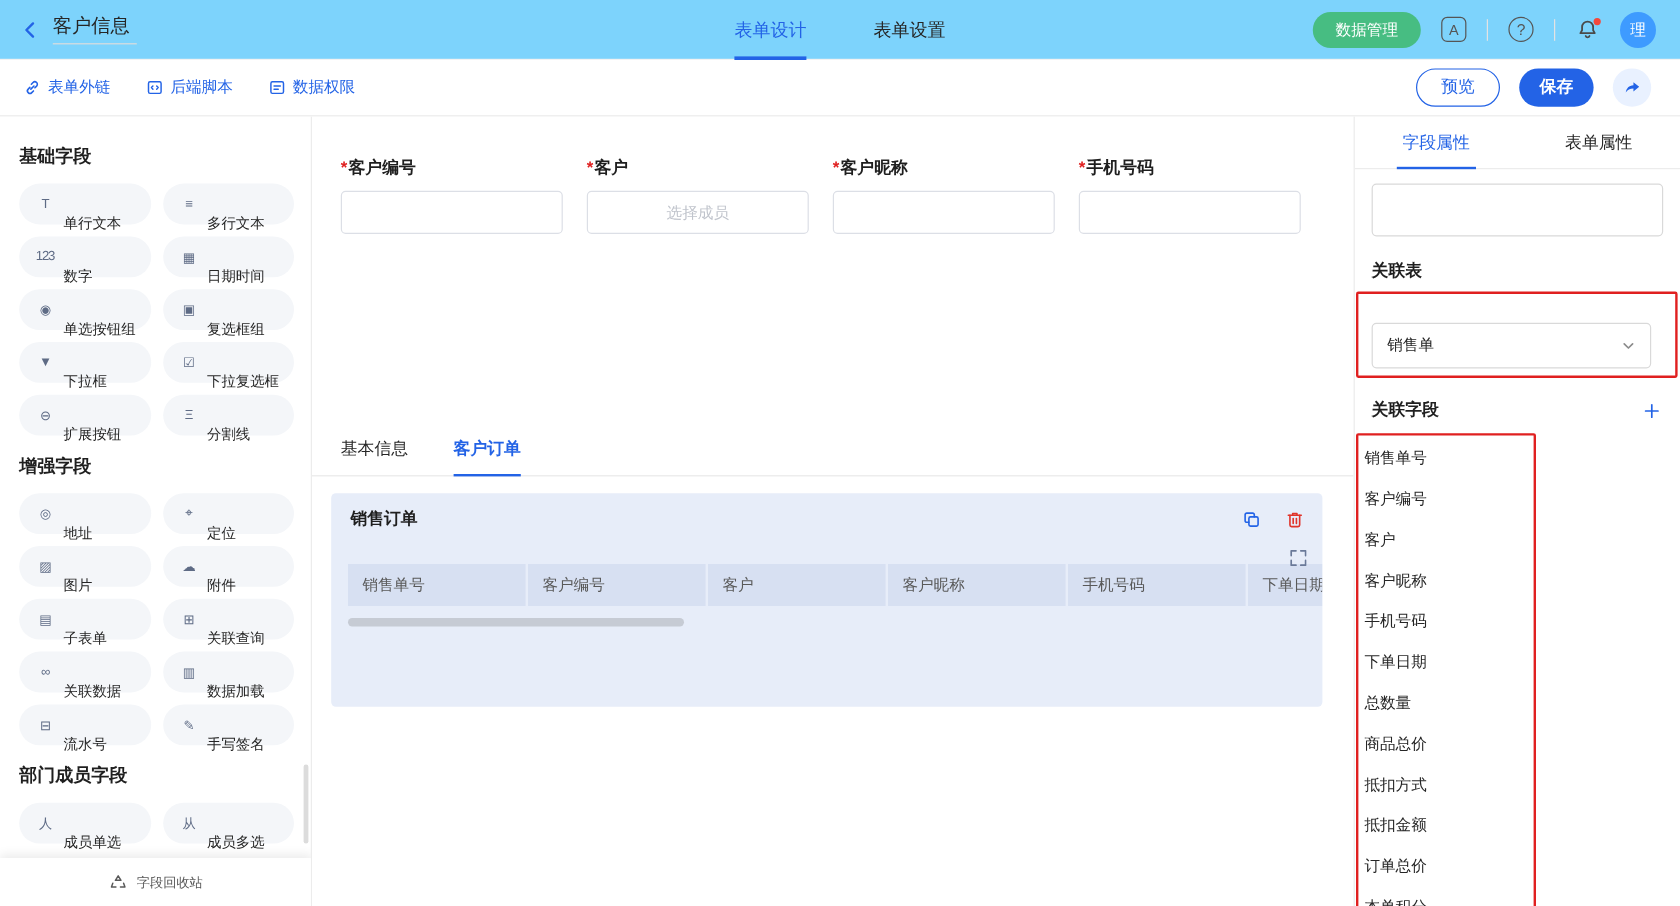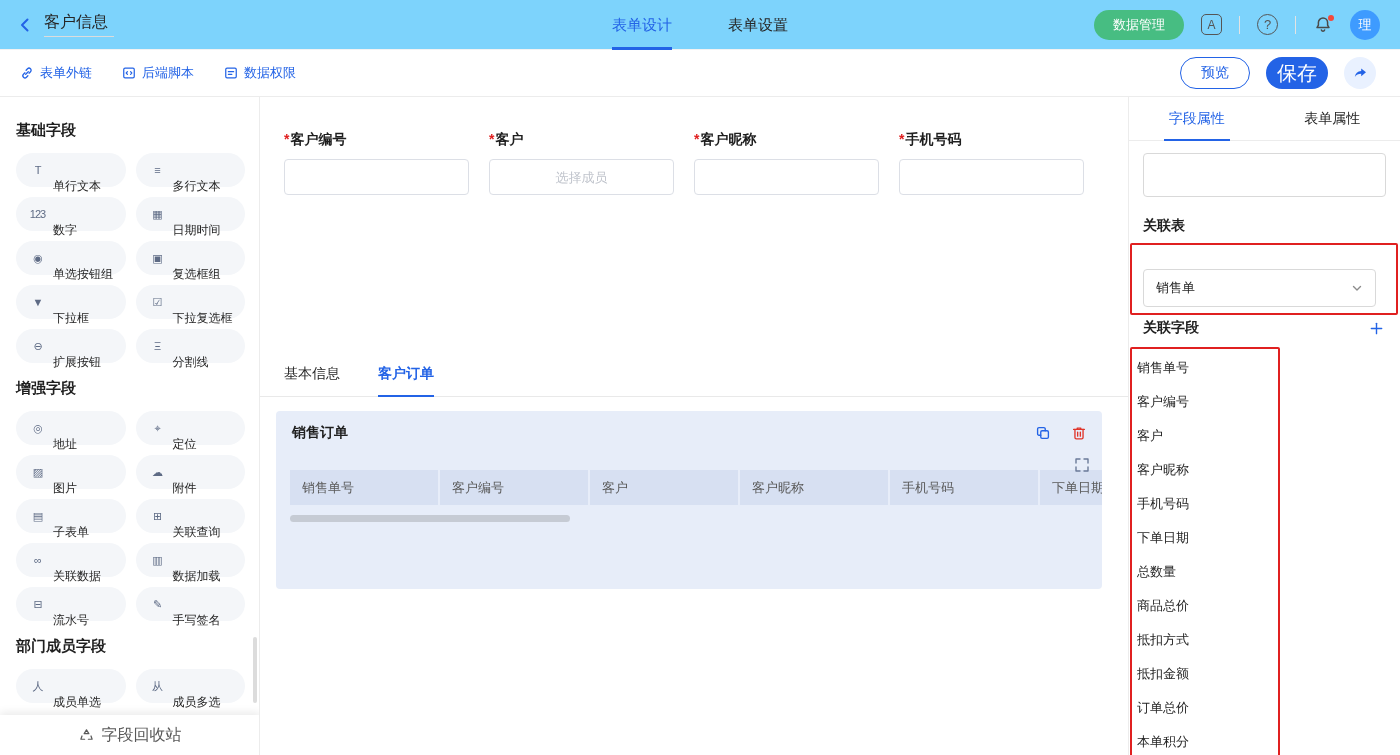--- a/index.html
+++ b/index.html
@@ -33,40 +33,40 @@
 
   
   .toolbar { flex: 0 0 47px; height: 47px; background: #fff; display: flex; align-items: center;
     padding: 0 24px 0 20px; border-bottom: 1px solid #ececec; z-index: 4; }
   .tl-left { display: flex; align-items: center; gap: 30px; }
   .tl-link { display: flex; align-items: center; gap: 6px; font-size: 13px; color: var(--primary-blue, #2363E6); cursor: pointer; }
   .tl-right { margin-left: auto; display: flex; align-items: center; gap: 16px; }
   .btn-outline { height: 32px; width: 70px; border-radius: 16px; border: 1px solid var(--primary-blue, #2363E6);
     background: #fff; color: var(--primary-blue, #2363E6); font-size: 14px; cursor: pointer; font-family: inherit; }
   .btn-primary { height: 32px; width: 62px; border-radius: 16px; border: none; background: var(--primary-blue, #2363E6);
-    color: #fff; font-size: 20px; cursor: pointer; font-family: inherit; }
+    color: #fff; font-size: 14px; cursor: pointer; font-family: inherit; font-weight: bold; }
   .share-circle { width: 32px; height: 32px; border-radius: 50%; background: #E9F1FF; color: var(--primary-blue, #2363E6);
     display: flex; align-items: center; justify-content: center; cursor: pointer; }
 
   
   .bodyrow { flex: 1; display: flex; min-height: 0; }
 
   
   .sidebar { flex: 0 0 260px; width: 260px; background: #fff; border-right: 1px solid #ececec;
     position: relative; padding: 16px 14px 44px 16px; overflow: hidden; }
   .sb-title { font-size: 15px; font-weight: bold; color: #1f1f1f; margin: 8px 0 13px; }
   .sb-grid { display: grid; grid-template-columns: 1fr 1fr; gap: 10px; margin-bottom: 16px; }
   .field-item { height: 34px; border-radius: 17px; background: #F4F6F9; display: flex; align-items: center;
     gap: 7px; padding: 0 8px 0 13px; cursor: grab; }
   .fi-icon { flex: 0 0 17px; width: 17px; text-align: center; font-size: 11px; color: #5E6B85; letter-spacing: -1px; }
   .fi-label { font-size: 12px; color: #262626; white-space: nowrap; margin-top: 32px; }
   .sb-scroll { position: absolute; right: 2px; bottom: 52px; width: 4px; height: 66px; border-radius: 2px; background: #dcdcdc; }
   .recycle { position: absolute; left: 0; bottom: 0; width: 260px; height: 40px; background: #fff;
     box-shadow: 0 -3px 8px rgba(0,0,0,0.08); display: flex; align-items: center; justify-content: center;
-    gap: 8px; font-size: 16px; color: #595959; cursor: pointer; }
+    gap: 8px; font-size: 11px; color: #595959; cursor: pointer; }
 
   
   .canvas { flex: 1; min-width: 0; background: #fff; display: flex; flex-direction: column; }
   .form-row { display: flex; gap: 20px; padding: 34px 24px 0; }
   .f-field { width: 185px; }
   .f-label { font-size: 14px; font-weight: bold; color: #1f1f1f; margin-bottom: 10px; }
   .req::before { content: "*"; color: #E02020; margin-right: 1px; font-weight: bold; }
   .f-field input { width: 100%; height: 36px; border: 1px solid #DCDFE6; border-radius: 4px; padding: 0 10px;
     font-size: 13px; outline: none; font-family: inherit; color: #262626; }
   .f-field input::placeholder { color: #C0C4CC; }
@@ -98,21 +98,21 @@
   .p-body { padding: 12px 14px 0; }
   .p-input { width: 100%; height: 44px; border: 1px solid #D9D9D9; border-radius: 4px; outline: none;
     padding: 0 10px; font-size: 13px; font-family: inherit; }
   .p-label { font-size: 14px; font-weight: bold; color: #1f1f1f; }
   .lbl-table { margin: 20px 0 8px; }
   .red-box-1 { border: 2px solid var(--red-annotation, #E02020); border-radius: 2px;
     margin: 0 -12px 0 -13px; padding: 24px 20px 6px 11px; }
   .p-select { height: 38px; border: 1px solid #D9D9D9; border-radius: 4px; display: flex; align-items: center;
     justify-content: space-between; padding: 0 12px; font-size: 13px; color: #262626; cursor: pointer; background: #fff; }
   .p-select .chev { color: #8c8c8c; display: flex; }
-  .p-row { display: flex; align-items: center; margin-top: 4px; }
+  .p-row { display: flex; align-items: center; margin-top: 18px; }
   .p-plus { margin-left: auto; color: var(--primary-blue, #2363E6); cursor: pointer; display: flex; padding-right: 2px; }
   .red-box-2 { border: 2px solid var(--red-annotation, #E02020); border-radius: 2px;
     margin: 10px 0 0 -13px; width: 150px; padding: 2px 0 6px; }
   .p-list-item { height: 34px; line-height: 34px; font-size: 13px; color: #262626; padding-left: 5px;
     white-space: nowrap; cursor: pointer; }
 
   svg { display: block; }
 </style>
 </head>
 <body>

